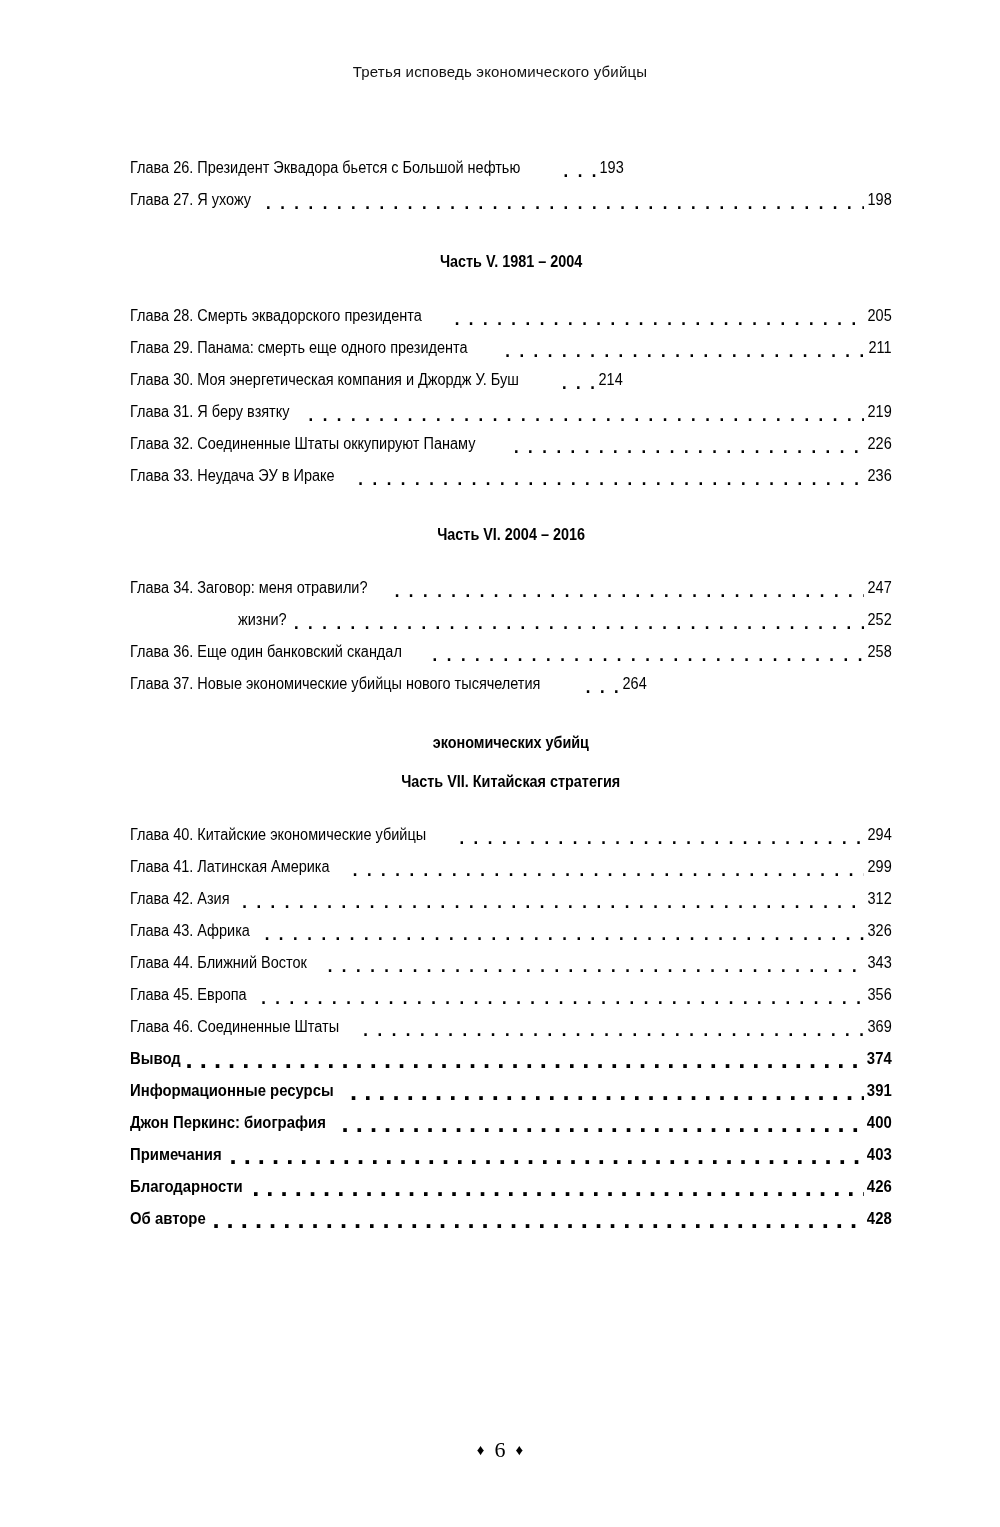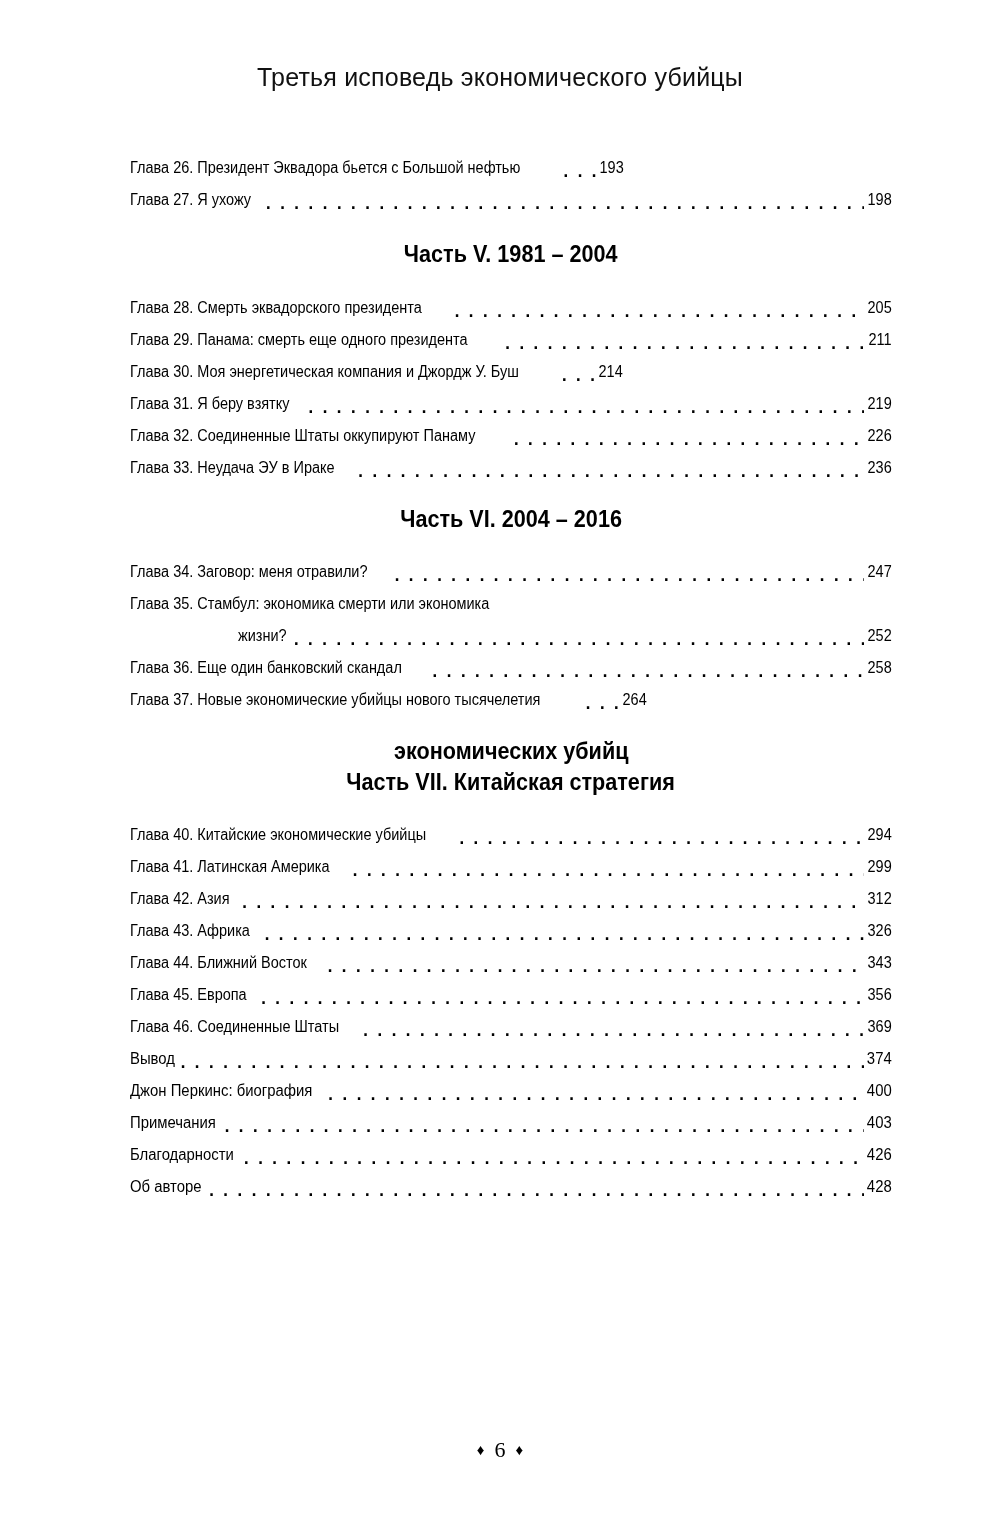--- a/index.html
+++ b/index.html
@@ -20,21 +20,21 @@
   }
 
   
   .running-header {
     position: absolute;
     top: 63px;
     left: 0;
     width: 1000px;
     text-align: center;
     font-family: "Liberation Sans", sans-serif;
-    font-size: 25px;
+    font-size: 15px;
     letter-spacing: 0.2px;
     color: #111;
     white-space: nowrap;
   }
 
   
   .toc {
     position: absolute;
     top: 152px;
     left: 130px;
@@ -78,36 +78,37 @@
   }
   .toc-line .page-num {
     flex: 0 0 auto;
     text-align: right;
     transform: scaleX(0.905);
     transform-origin: right center;
     display: inline-block;
   }
   .toc-line.tight2 .leader { max-width: 34px; }
 
-  .toc-line.bold { font-weight: normal; }
+  .toc-line.bold { font-weight: bold; }
   .toc-line.bold .title { transform: scaleX(0.93); }
   .toc-line.bold .page-num { transform: scaleX(0.93); }
 
   
   .toc-line.cont { padding-left: 108px; box-sizing: border-box; }
   .toc-line.cont .title { }
 
   
   .part-heading {
     width: 762px;
     text-align: center;
     font-weight: bold;
-    font-size: 24px;
+    font-size: 16px;
     line-height: 31px;
     white-space: nowrap;
+    margin-top: 8px;
   }
   .part-heading .ph-inner {
     display: inline-block;
     transform: scaleX(0.9);
   }
   .spacer-before-part { height: 22px; }
   .spacer-after-part  { height: 23px; }
   .spacer-before-part2 { height: 19px; }
   .spacer-after-part2  { height: 22px; }
 
@@ -180,23 +181,20 @@
         <span class="page-num">236</span>
       </div>
       <div class="spacer-before-part2"></div>
       <div class="part-heading"><span class="ph-inner">Часть VI. 2004 – 2016</span></div>
       <div class="spacer-after-part2"></div>
       <div class="toc-line">
         <span class="title">Глава 34. Заговор: меня отравили?</span>
         <span class="leader"></span>
         <span class="page-num">247</span>
       </div>
-      <div class="toc-line">
-        <span class="title">Глава 35. Стамбул: экономика смерти или экономика</span>
-      </div>
       <div class="toc-line cont">
         <span class="title">жизни?</span>
         <span class="leader"></span>
         <span class="page-num">252</span>
       </div>
       <div class="toc-line">
         <span class="title">Глава 36. Еще один банковский скандал</span>
         <span class="leader"></span>
         <span class="page-num">258</span>
       </div>
@@ -243,20 +241,25 @@
         <span class="title">Глава 46. Соединенные Штаты</span>
         <span class="leader"></span>
         <span class="page-num">369</span>
       </div>
       <div class="toc-line bold">
         <span class="title">Вывод</span>
         <span class="leader"></span>
         <span class="page-num">374</span>
       </div>
       <div class="toc-line bold">
+        <span class="title">Информационные ресурсы</span>
+        <span class="leader"></span>
+        <span class="page-num">391</span>
+      </div>
+      <div class="toc-line bold">
         <span class="title">Джон Перкинс: биография</span>
         <span class="leader"></span>
         <span class="page-num">400</span>
       </div>
       <div class="toc-line bold">
         <span class="title">Примечания</span>
         <span class="leader"></span>
         <span class="page-num">403</span>
       </div>
       <div class="toc-line bold">

